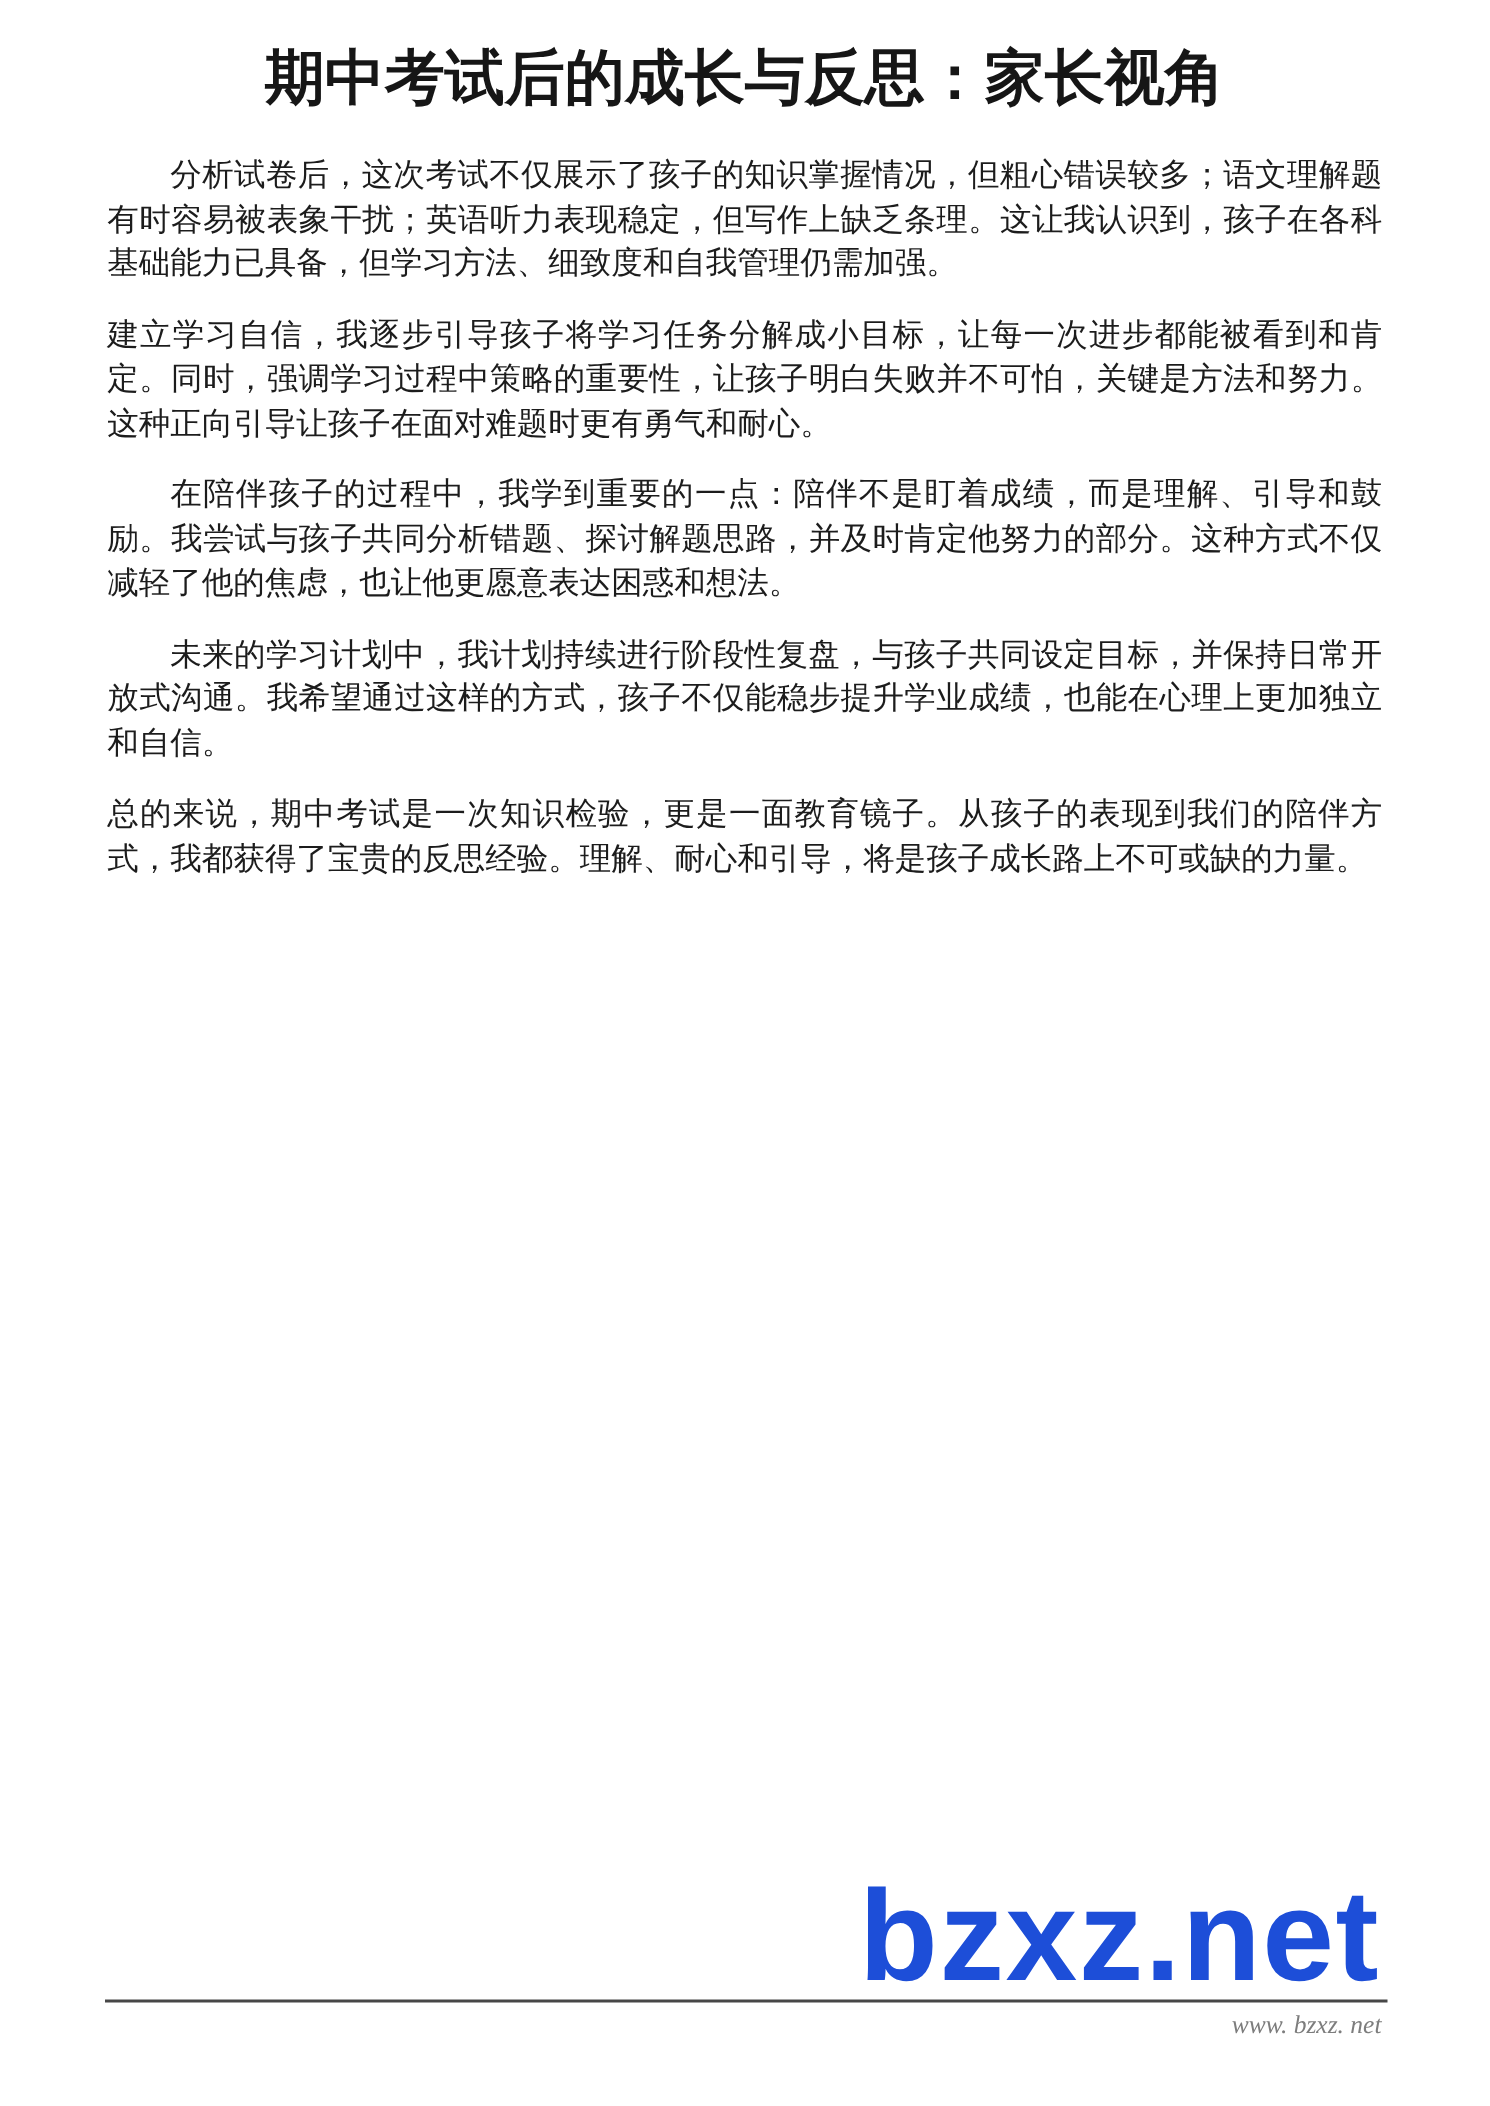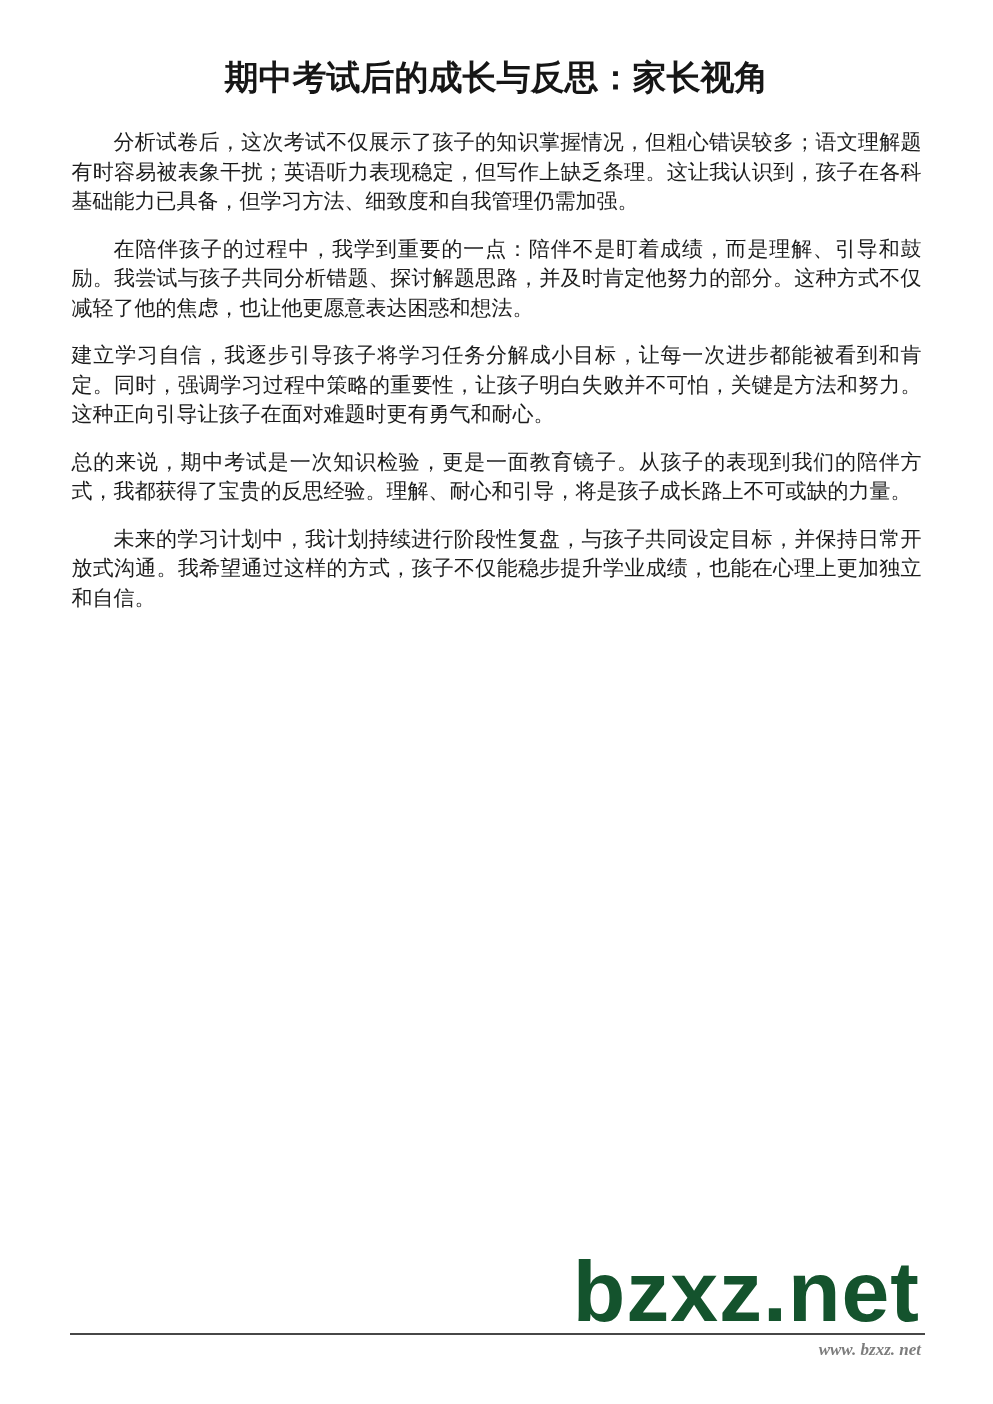--- a/index.html
+++ b/index.html
@@ -10,24 +10,24 @@
   .page {
     position: relative;
     width: 993px;
     height: 1404px;
     background: #ffffff;
     overflow: hidden;
     font-family: "Liberation Serif", "DejaVu Serif", serif;
   }
   .doc-title {
     margin: 0 auto;
-    padding-top: 60px;
+    padding-top: 34px;
     width: 850px;
     text-align: center;
-    font-size: 34px;
+    font-size: 40px;
     line-height: 36px;
     font-weight: bold;
     color: #161616;
     margin-bottom: 32px;
   }
   .doc-body {
     width: 850px;
     margin: 0 auto;
   }
   .para {
@@ -41,56 +41,55 @@
     text-indent: 2em;
   }
   .watermark {
     position: absolute;
     top: 1248px;
     right: 73px;
     font-family: "Liberation Sans", "DejaVu Sans", sans-serif;
     font-weight: bold;
     font-size: 86px;
     line-height: 1;
-    color: #14532d;
+    color: #1d4ed8;
     letter-spacing: 1px;
     user-select: none;
   }
   .footer-rule {
     position: absolute;
     top: 1333px;
     left: 70px;
     width: 855px;
     height: 2px;
     background: #474747;
   }
   .footer-url {
     position: absolute;
     top: 1340px;
     right: 72px;
     font-family: "Liberation Serif", "DejaVu Serif", serif;
     font-style: italic;
     font-size: 17px;
     color: #7d7d7d;
-    font-weight: bold;
   }
 </style>
 </head>
 <body>
 
 <div class="page">
 
   <h1 class="doc-title">期中考试后的成长与反思：家长视角</h1>
 
   <div class="doc-body">
     <p class="para indent">分析试卷后，这次考试不仅展示了孩子的知识掌握情况，但粗心错误较多；语文理解题有时容易被表象干扰；英语听力表现稳定，但写作上缺乏条理。这让我认识到，孩子在各科基础能力已具备，但学习方法、细致度和自我管理仍需加强。</p>
+    <p class="para">建立学习自信，我逐步引导孩子将学习任务分解成小目标，让每一次进步都能被看到和肯定。同时，强调学习过程中策略的重要性，让孩子明白失败并不可怕，关键是方法和努力。这种正向引导让孩子在面对难题时更有勇气和耐心。</p>
     <p class="para indent">在陪伴孩子的过程中，我学到重要的一点：陪伴不是盯着成绩，而是理解、引导和鼓励。我尝试与孩子共同分析错题、探讨解题思路，并及时肯定他努力的部分。这种方式不仅减轻了他的焦虑，也让他更愿意表达困惑和想法。</p>
-    <p class="para">建立学习自信，我逐步引导孩子将学习任务分解成小目标，让每一次进步都能被看到和肯定。同时，强调学习过程中策略的重要性，让孩子明白失败并不可怕，关键是方法和努力。这种正向引导让孩子在面对难题时更有勇气和耐心。</p>
+    <p class="para indent">未来的学习计划中，我计划持续进行阶段性复盘，与孩子共同设定目标，并保持日常开放式沟通。我希望通过这样的方式，孩子不仅能稳步提升学业成绩，也能在心理上更加独立和自信。</p>
     <p class="para">总的来说，期中考试是一次知识检验，更是一面教育镜子。从孩子的表现到我们的陪伴方式，我都获得了宝贵的反思经验。理解、耐心和引导，将是孩子成长路上不可或缺的力量。</p>
-    <p class="para indent">未来的学习计划中，我计划持续进行阶段性复盘，与孩子共同设定目标，并保持日常开放式沟通。我希望通过这样的方式，孩子不仅能稳步提升学业成绩，也能在心理上更加独立和自信。</p>
   </div>
 
   <div class="watermark">bzxz.net</div>
 
   <div class="footer-rule"></div>
 
   <div class="footer-url">www. bzxz. net</div>
 
 </div>
 

